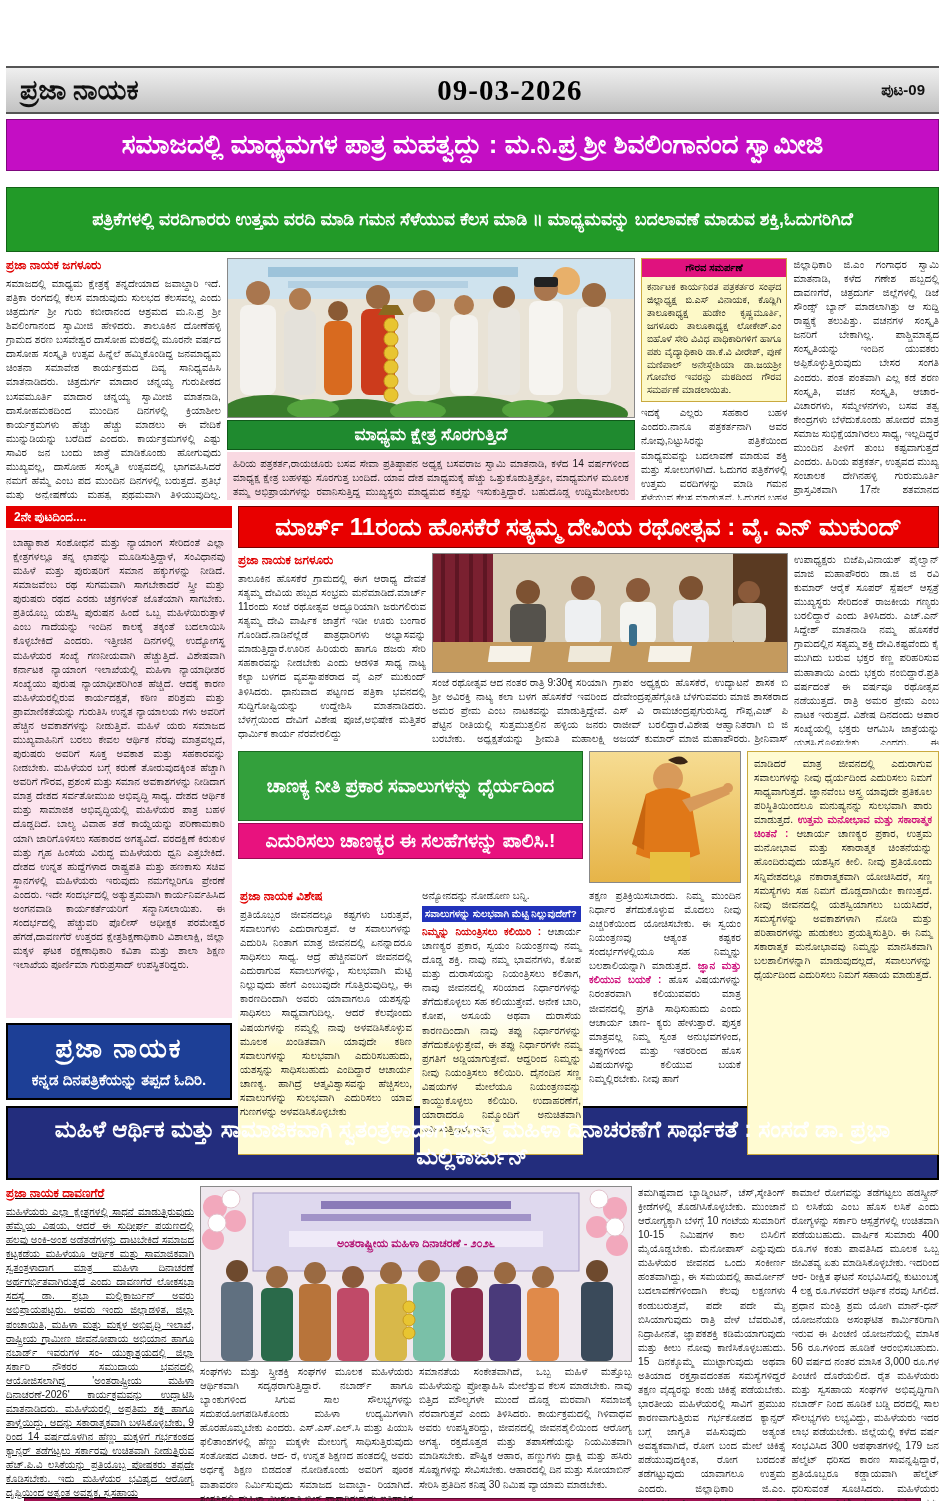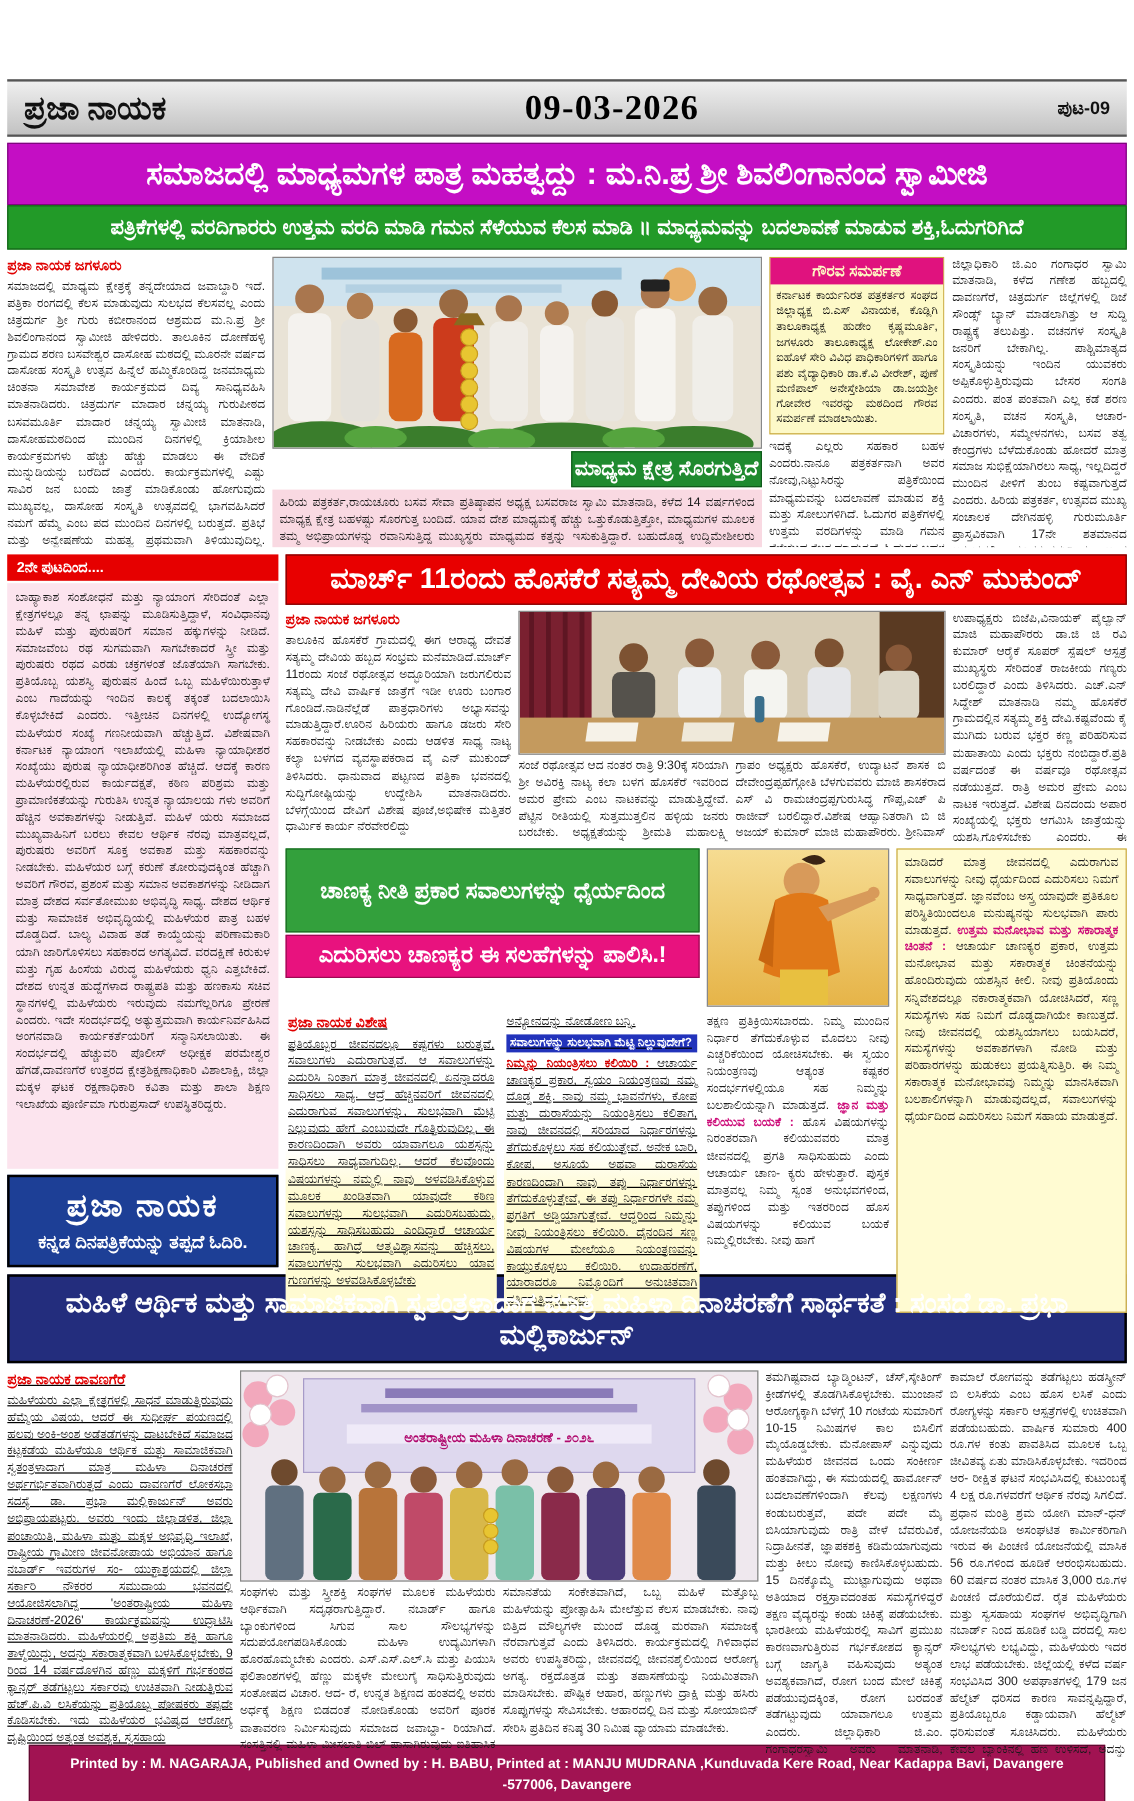--- a/index.html
+++ b/index.html
@@ -9,37 +9,37 @@
 
   
   .masthead { height:48px; margin:0 6px; background:linear-gradient(#efefef,#c2c2c2); border-top:2px solid #555; border-bottom:2px solid #555;
               display:flex; align-items:center; justify-content:space-between; padding:0 14px; }
   .paper-name { font-family:"Liberation Serif", serif; font-weight:bold; font-size:27px; color:#111; }
   .issue-date { font-family:"Liberation Serif", serif; font-weight:bold; font-size:29px; color:#000; letter-spacing:1px; }
   .page-label { font-weight:bold; font-size:15px; color:#111; }
 
   .banner-magenta { margin:5px 6px 0 6px; background:#c40ec4; border:1px solid #7d087d; color:#fff;
                     font-weight:bold; font-size:26px; text-align:center; padding:10px 4px; line-height:1.15; }
-  .banner-green { margin:0 6px 0 6px; background:#229a28; border:1px solid #136317; color:#fff;
-                  font-weight:bold; font-size:17.5px; text-align:center; padding:7px 4px; }
+  .banner-green { margin:16px 6px 0 6px; background:#229a28; border:1px solid #136317; color:#fff;
+                  font-weight:bold; font-size:17.5px; text-align:center; padding:21px 4px; }
 
   .byline { color:#e00000; font-weight:bold; font-size:12px; margin-bottom:5px; }
   .btxt { font-size:10.2px; line-height:1.38; text-align:justify; color:#1a1a1a; }
 
   
   .article1 { display:flex; gap:6px; margin:6px 6px 0 6px; height:242px; }
   .a1-left { width:220px; overflow:hidden; }
-  .a1-mid { width:408px; display:flex; flex-direction:column;align-items:flex-end; }
+  .a1-mid { width:408px; display:flex; flex-direction:column; }
   .photo-frame { border:1px solid #888; overflow:hidden; position:relative; background:#ddd; }
   .caption-green { background:#1f8a2f; border:1px solid #0f5a1a; color:#fff; font-weight:bold; text-align:center;
                    font-size:17px; padding:4px 2px; margin-top:2px; }
   .pink-box { background:#f9d9e2; flex:1; padding:5px 6px; overflow:hidden; margin-top:2px; }
   .a1-col3 { width:150px; display:flex; flex-direction:column; overflow:hidden; }
   .honor-box { background:#fdf9c8; border:1px solid #c9a93f; }
-  .honor-title { background:#e0127e; color:#fef9c3; font-weight:bold; text-align:center; font-size:13px; padding:3px 2px; }
+  .honor-title { background:#e0127e; color:#000000; font-weight:bold; text-align:center; font-size:10px; padding:3px 2px; }
   .honor-text { padding:4px 5px; font-size:9.6px; line-height:1.35; text-align:justify; }
   .a1-col3 .below { margin-top:4px; overflow:hidden; }
   .a1-col4 { width:149px; overflow:hidden; }
 
   
   .lower { display:flex; gap:6px; margin:6px 6px 0 6px; height:594px; }
   .sidebar { width:226px; display:flex; flex-direction:column; }
   .cont-label { background:#e60000; color:#fff; font-weight:bold; font-size:12px; padding:4px 8px; }
   .sidebar-pink { background:#fce4ee; flex:1; padding:6px 7px; overflow:hidden; margin-top:2px; }
   .promo-box { background:#1d3f96; border:2px solid #000; color:#fff; text-align:center; padding:8px 4px; margin-top:5px; }
@@ -61,21 +61,21 @@
 
   
   .article3 { margin-top:6px; flex:1; display:grid; grid-template-columns:176px 163px 152px 1fr; gap:6px;
               grid-template-rows:132px 1fr; }
   .a3-head { grid-column:1 / 3; }
   .hl3-green { background:#33a03c; border:1px solid #1a6a22; color:#fff; font-weight:bold; font-size:18.5px; text-align:center; padding:23px 2px; }
   .hl3-pink { background:#e8127e; border:1px solid #9c0a54; color:#fff; font-weight:bold; font-size:19px; text-align:center; padding:6px 2px; margin-top:2px; }
   .a3-img { grid-column:3; grid-row:1; }
   .a3-col4 { grid-column:4; grid-row:1 / 3; background:#fffbd2; border:1px solid #c9a93f; padding:5px 6px; overflow:hidden; }
   .a3-c { overflow:hidden; }
-  .fade-yellow { background:linear-gradient(#ffffff 45%, #fffbd2 60%); border-bottom:1px solid #c9a93f; padding:0 2px 2px 2px;text-decoration:underline; }
+  .fade-yellow { background:linear-gradient(#ffffff 45%, #fffbd2 60%); border-bottom:1px solid #c9a93f; padding:0 2px 18px 2px; }
   .subhead-blue { background:#2233bb; color:#fff; font-weight:bold; font-size:9.8px; padding:2px 3px; margin:3px 0; }
   .lead-red { color:#d40000; font-weight:bold; }
   .lead-magenta { color:#cc0a78; font-weight:bold; }
 
   
   .article4 { margin:6px 6px 0 6px; height:384px; }
   .headline-navy { background:#232d7d; border:2px solid #000; color:#fff; font-weight:bold; font-size:23px;
                    text-align:center; padding:8px 4px; }
   .a4-body { display:flex; gap:6px; margin-top:6px; height:322px; }
   .a4-c1 { width:188px; overflow:hidden;text-decoration:underline; }

